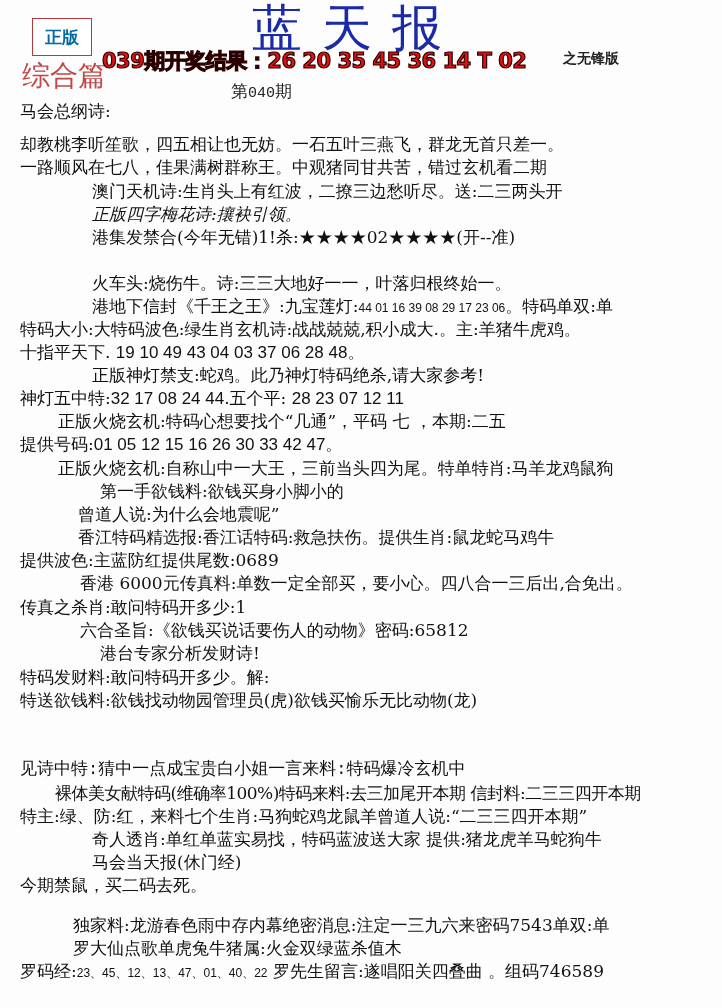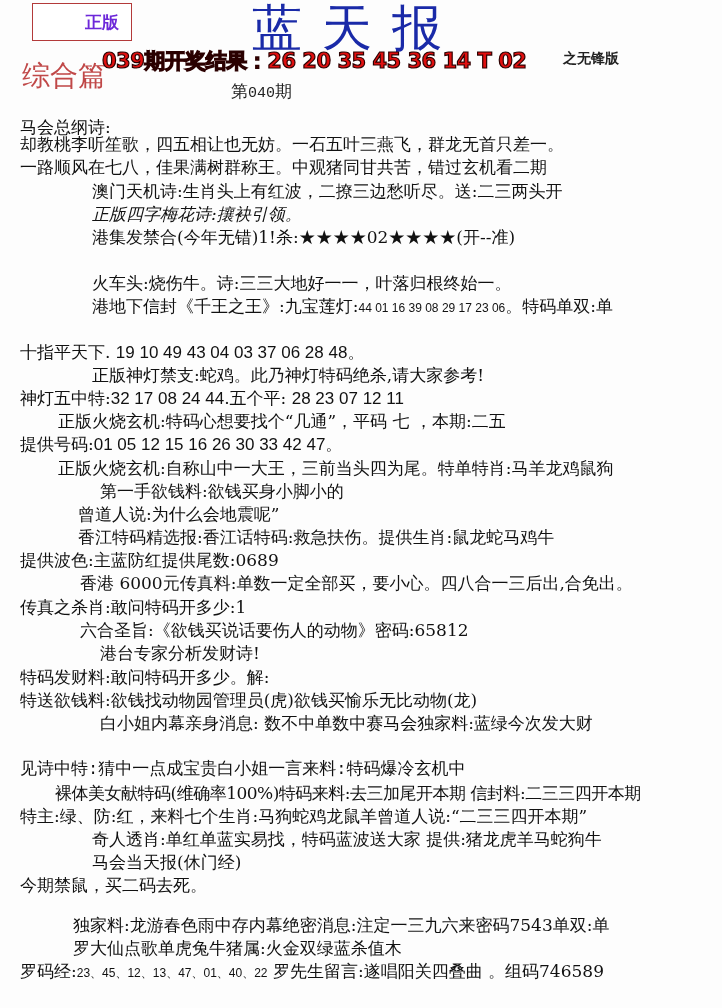--- a/index.html
+++ b/index.html
@@ -1,18 +1,18 @@
 <!DOCTYPE html>
 <html><head>
 <meta charset="utf-8">
 <style>
   html,body{margin:0;padding:0;background:#fff;}
   body{width:722px;height:1008px;position:relative;overflow:hidden;font-family:"DejaVu Serif","Liberation Serif",serif;color:#111;}
   .page{position:absolute;left:0;top:0;width:722px;height:1008px;background:#fdfdfd;}
-  .stamp{position:absolute;left:32px;top:3px;width:58px;height:36px;border:1.5px solid #b33a3a;color:#6d28d9;font-size:17px;font-weight:bold;display:flex;align-items:center;justify-content:center;font-family:"DejaVu Sans",sans-serif;background:#fff;padding-left:40px;}
+  .stamp{position:absolute;left:32px;top:18px;width:58px;height:36px;border:1.5px solid #b33a3a;color:#0369a1;font-size:17px;font-weight:bold;display:flex;align-items:center;justify-content:center;font-family:"DejaVu Sans",sans-serif;background:#fff;}
   .title{position:absolute;left:252px;top:-2px;color:#1a2aa8;font-size:50px;letter-spacing:20px;font-family:"DejaVu Serif",serif;line-height:60px;}
   .section{position:absolute;left:22px;top:58px;color:#c04848;font-size:28px;font-family:Liberation Sans, sans-serif;line-height:36px;}
   .result{position:absolute;left:102px;top:47px;color:#e01010;font-size:21px;font-weight:bold;font-family:"DejaVu Sans",sans-serif;-webkit-text-stroke:1.2px #2a0000;letter-spacing:-0.5px;line-height:28px;white-space:nowrap;}
   .edition{position:absolute;left:563px;top:50px;font-size:14px;font-weight:bold;color:#222;font-family:"DejaVu Sans",sans-serif;}
   .issue{position:absolute;left:231px;top:80px;font-size:17px;color:#222;}
   .issue .num{font-family:"Liberation Mono",monospace;font-size:15px;}
   .line{position:absolute;white-space:nowrap;font-size:17px;line-height:22px;color:#111;}
   .num-s{font-family:"Liberation Sans",sans-serif;font-size:12px;}
   .num-m{font-family:"Liberation Sans",sans-serif;}
   .overlap{position:relative;display:inline-block;}
@@ -24,30 +24,31 @@
 
   <div class="stamp">正版</div>
   <div class="title">蓝天报</div>
   <div class="section">综合篇</div>
   <div class="result">039期开奖结果：26 20 35 45 36 14 T 02</div>
   <div class="edition">之无锋版</div>
   <div class="issue">
     <span>第</span><span class="num">040</span><span>期</span>
   </div>
 
-  <div class="line" style="left:20px;top:116px;text-align:center;">马会总纲诗:</div>
+  <div class="line" style="left:20px;top:100px;text-align:center;">马会总纲诗:</div>
   <div class="line" style="left:20px;top:133px;">却教桃李听笙歌，四五相让也无妨。一石五叶三燕飞，群龙无首只差一。</div>
   <div class="line" style="left:20px;top:156px;">一路顺风在七八，佳果满树群称王。中观猪同甘共苦，错过玄机看二期</div>
   <div class="line" style="left:92px;top:180px;">澳门天机诗:生肖头上有红波，二撩三边愁听尽。送:二三两头开</div>
   <div class="line" style="left:92px;top:203px;font-style:italic;">正版四字梅花诗:攘袂引领。</div>
   <div class="line" style="left:92px;top:226px;">港集发禁合(今年无错)1!杀:★★★★02★★★★(开--准)</div>
   <div class="line" style="left:92px;top:272px;">火车头:烧伤牛。诗:三三大地好一一，叶落归根终始一。</div>
   <div class="line" style="left:92px;top:295px;">
     <span>港地下信封《千王之王》:九宝莲灯:</span><span class="num-s">44 01 16 39 08 29 17 23 06</span><span>。特码单双:单</span>
   </div>
+  <div class="line" style="left:20px;top:318px;">特码大小:大特码波色:绿生肖玄机诗:战战兢兢,积小成大.。主:羊猪牛虎鸡。</div>
   <div class="line" style="left:20px;top:341px;">
     <span>十指平天下.</span> <span class="num-m">19 10 49 43 04 03 37 06 28 48</span><span>。</span>
   </div>
   <div class="line" style="left:92px;top:364px;">正版神灯禁支:蛇鸡。此乃神灯特码绝杀,请大家参考!</div>
   <div class="line" style="left:20px;top:387px;">
     <span>神灯五中特:</span><span class="num-m">32 17 08 24 44</span><span>.五个平:</span> <span class="num-m">28 23 07 12 11</span>
   </div>
   <div class="line" style="left:58px;top:410px;">正版火烧玄机:特码心想要找个“几通”，平码  七   ，本期:二五</div>
   <div class="line" style="left:20px;top:433px;">
     <span>提供号码:</span><span class="num-m">01 05 12 15 16 26 30 33 42 47</span><span>。</span>
@@ -56,21 +57,20 @@
   <div class="line" style="left:100px;top:480px;">第一手欲钱料:欲钱买身小脚小的</div>
   <div class="line" style="left:78px;top:503px;">曾道人说:为什么会地震呢”</div>
   <div class="line" style="left:78px;top:526px;">香江特码精选报:香江话特码:救急扶伤。提供生肖:鼠龙蛇马鸡牛</div>
   <div class="line" style="left:20px;top:549px;">提供波色:主蓝防红提供尾数:0689</div>
   <div class="line" style="left:80px;top:572px;">香港 6000元传真料:单数一定全部买，要小心。四八合一三后出,合免出。</div>
   <div class="line" style="left:20px;top:596px;">传真之杀肖:敢问特码开多少:1</div>
   <div class="line" style="left:80px;top:619px;">六合圣旨:《欲钱买说话要伤人的动物》密码:65812</div>
   <div class="line" style="left:100px;top:642px;">港台专家分析发财诗!</div>
   <div class="line" style="left:20px;top:666px;">特码发财料:敢问特码开多少。解:</div>
   <div class="line" style="left:20px;top:689px;">特送欲钱料:欲钱找动物园管理员(虎)欲钱买愉乐无比动物(龙)</div>
-  <div class="line" style="left:100px;top:712px;">白小姐内幕亲身消息:   数不中单数中赛马会独家料:蓝绿今次发大财</div>
   <div class="line" style="left:20px;top:759px;font-family:Liberation Mono, monospace;">见诗中特:猜中一点成宝贵白小姐一言来料:特码爆冷玄机中</div>
   <div class="line" style="left:55px;top:782px;letter-spacing:-0.5px;">
     <span>裸体美女献特码(维确率100%)特码来料:</span><span class="overlap"><span>去三加尾开本期</span></span><span> 信封料:二三三四开本期</span>
   </div>
   <div class="line" style="left:20px;top:805px;">特主:绿、防:红，来料七个生肖:马狗蛇鸡龙鼠羊曾道人说:“二三三四开本期”</div>
   <div class="line" style="left:92px;top:828px;">奇人透肖:单红单蓝实易找，特码蓝波送大家 提供:猪龙虎羊马蛇狗牛</div>
   <div class="line" style="left:92px;top:851px;">马会当天报(休门经)</div>
   <div class="line" style="left:20px;top:874px;">今期禁鼠，买二码去死。</div>
   <div class="line" style="left:73px;top:914px;">独家料:龙游春色雨中存内幕绝密消息:注定一三九六来密码7543单双:单</div>
   <div class="line" style="left:73px;top:937px;">罗大仙点歌单虎兔牛猪属:火金双绿蓝杀值木</div>

